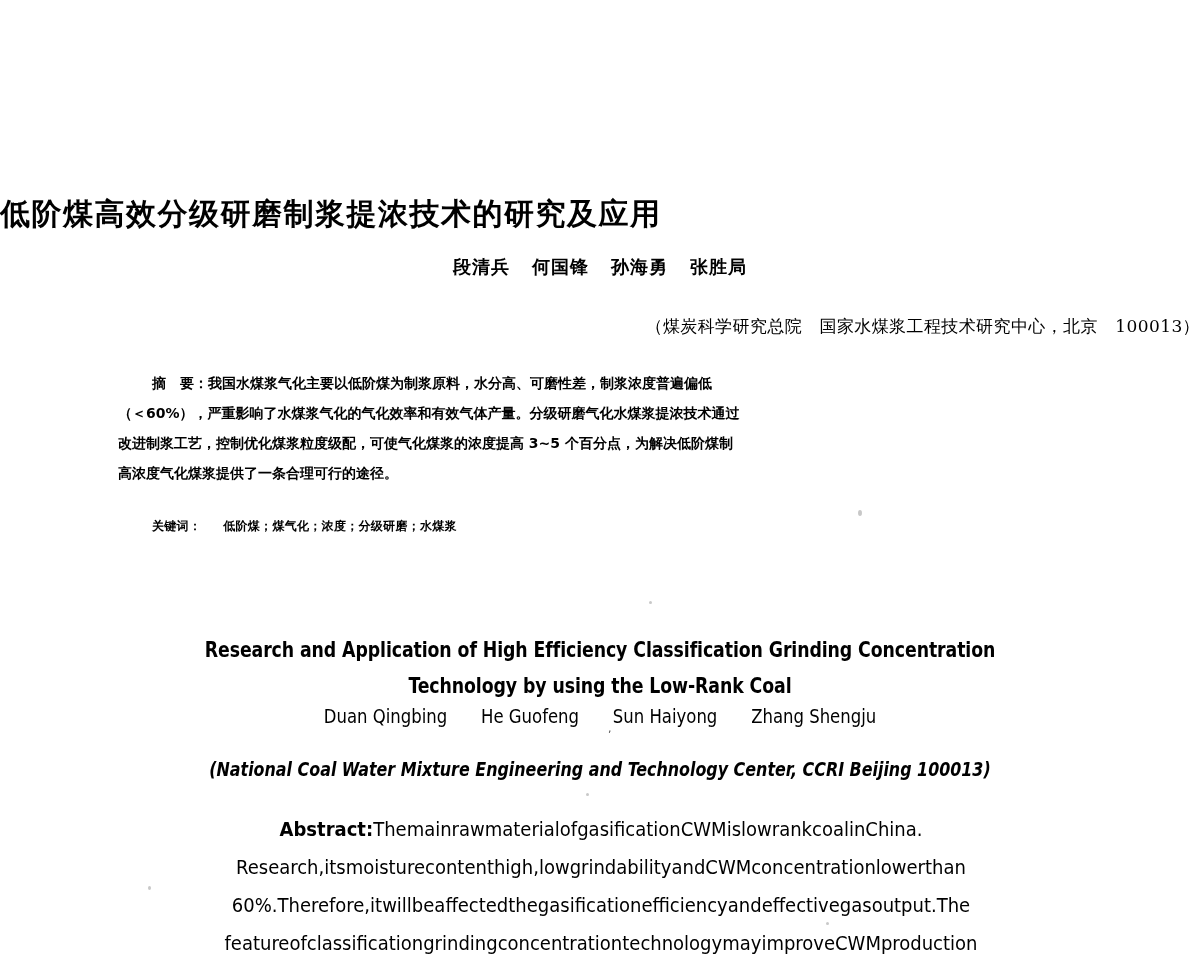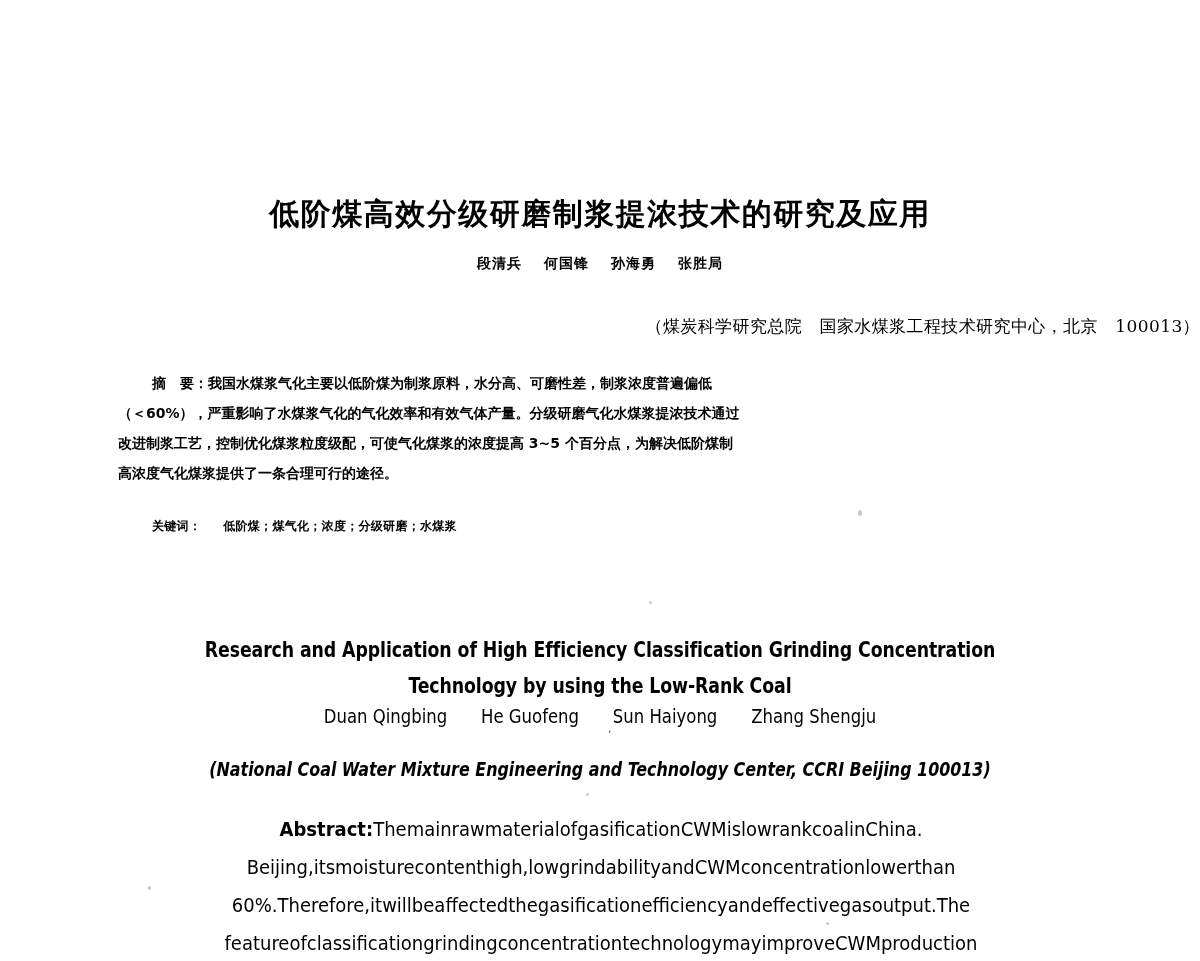--- a/index.html
+++ b/index.html
@@ -22,39 +22,39 @@
     inset: 0;
     background: #ffffff;
   }
 
   
   .cn-title {
     position: absolute;
     left: 0;
     top: 176px;
     width: 1200px;
-    text-align: center;
+    text-align: left;
     font-family: "DejaVu Serif", "Liberation Serif", serif;
     font-weight: 700;
     font-size: 30px;
     letter-spacing: 1.5px;
     line-height: 1.2;
     white-space: nowrap;
   }
 
   
   .cn-authors {
     position: absolute;
     left: 0;
     top: 255px;
     width: 1200px;
     text-align: center;
     font-family: "DejaVu Sans", "Liberation Sans", sans-serif;
     font-weight: 700;
-    font-size: 14px;
+    font-size: 18px;
     letter-spacing: 1px;
     white-space: nowrap;
   }
   .cn-authors .au { margin: 0 11px; }
 
   
   .cn-affil {
     position: absolute;
     left: 0;
     top: 315px;
@@ -249,21 +249,21 @@
         <span>is</span>
         <span>low</span>
         <span>rank</span>
         <span>coal</span>
         <span>in</span>
         <span>China.</span>
       </span>
     </span>
     <span class="ln">
       <span class="just">
-        <span>Beijing,</span>
+        <span>Research,</span>
         <span>its</span>
         <span>moisture</span>
         <span>content</span>
         <span>high,</span>
         <span>low</span>
         <span>grind</span>
         <span>ability</span>
         <span>and</span>
         <span>CWM</span>
         <span>concentration</span>

